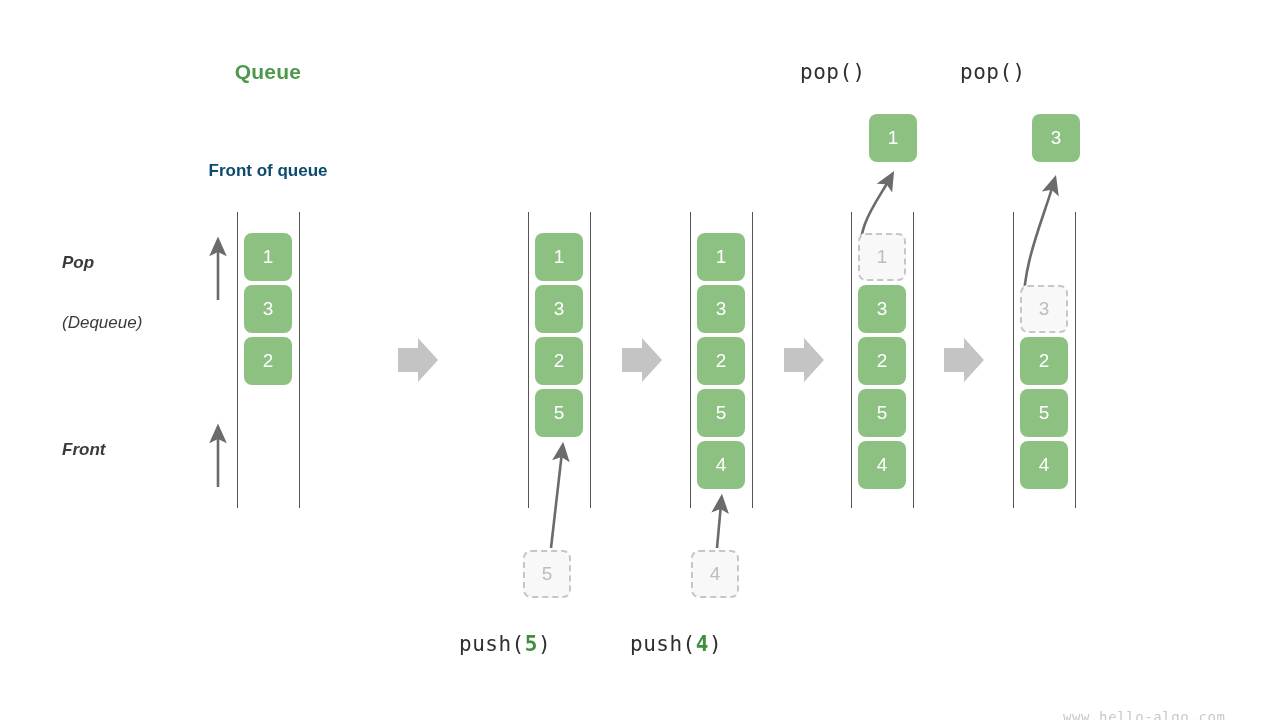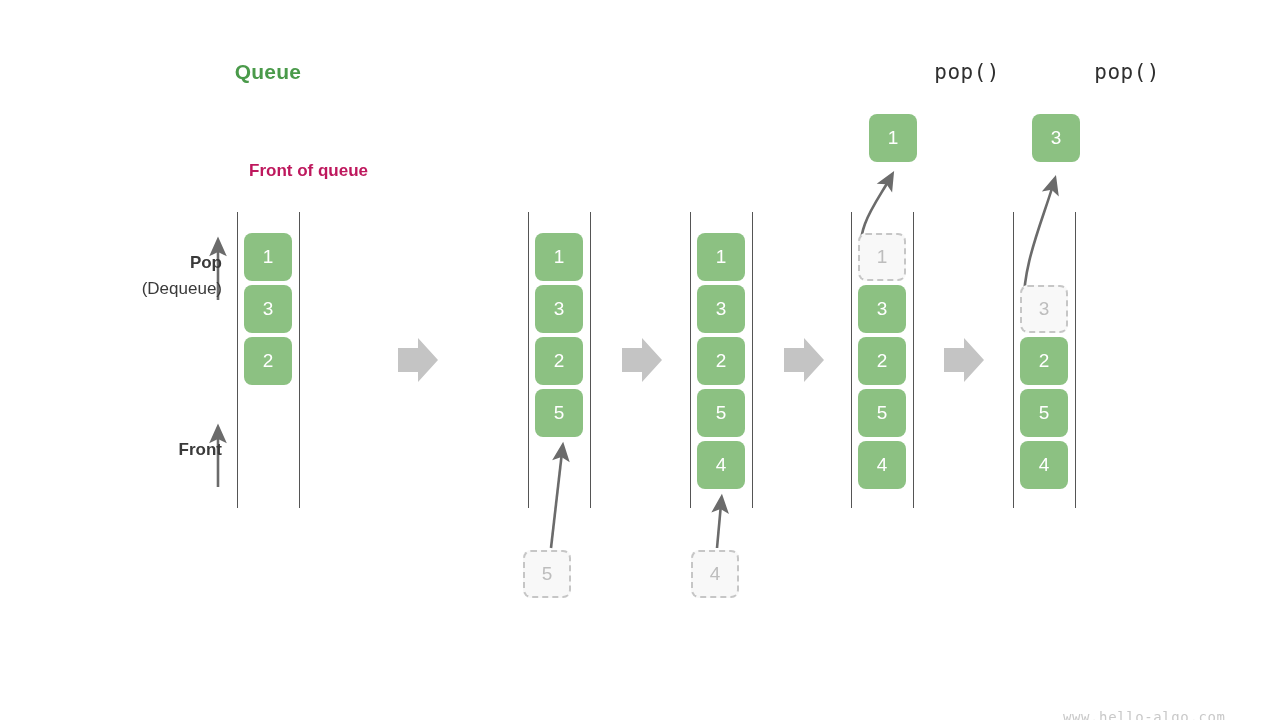--- a/index.html
+++ b/index.html
@@ -27,39 +27,40 @@
   .title-queue {
     font-weight: bold;
     font-size: 21px;
     color: #4a9a4a;
     text-align: center;
     letter-spacing: 0.2px;
   }
   .label-bold {
     font-weight: bold;
     font-size: 17px;
-    color: #be185d;
-    text-align: right;
+    color: #0c4a6e;
+    text-align: center;
     white-space: nowrap;
   }
   .label-side {
     font-size: 17px;
     color: #3a3a3a;
-    text-align: right;
+    text-align: left;
     white-space: nowrap;
     line-height: 26px;
+    font-style: italic;
   }
   .label-side .l1 { font-weight: bold; display: block; }
-  .label-side .l2 { font-weight: normal; display: block; }
+  .label-side .l2 { font-weight: normal; display: block; margin-top: 34px; }
 
   .code-label {
     font-family: "DejaVu Sans Mono", "Liberation Mono", monospace;
     font-size: 21px;
     color: #2f2f2f;
-    text-align: right;
+    text-align: left;
     white-space: nowrap;
     letter-spacing: 0.5px;
   }
   .code-label .arg { color: #3f8f3f; font-weight: bold; }
 
   .watermark {
     font-family: "DejaVu Sans Mono", "Liberation Mono", monospace;
     font-size: 14px;
     color: #c9c9c9;
     letter-spacing: 0.6px;
@@ -177,31 +178,33 @@
 
   <div class="abs" style="left:528px; top:212px; width:63px; height:296px;">
     <div class="rail" style="left:0px; top:0px; height:296px;"></div>
     <div class="rail" style="left:62px; top:0px; height:296px;"></div>
     <div class="box" style="left:7px; top:21px;">1</div>
     <div class="box" style="left:7px; top:73px;">3</div>
     <div class="box" style="left:7px; top:125px;">2</div>
     <div class="box" style="left:7px; top:177px;">5</div>
   </div>
   <div class="abs box ghost" style="left:523px; top:550px;">5</div>
+  <div class="abs code-label" style="left:459px; top:632px; width:200px;"><span>push(</span><span class="arg">5</span><span>)</span></div>
 
   <div class="abs" style="left:690px; top:212px; width:63px; height:296px;">
     <div class="rail" style="left:0px; top:0px; height:296px;"></div>
     <div class="rail" style="left:62px; top:0px; height:296px;"></div>
     <div class="box" style="left:7px; top:21px;">1</div>
     <div class="box" style="left:7px; top:73px;">3</div>
     <div class="box" style="left:7px; top:125px;">2</div>
     <div class="box" style="left:7px; top:177px;">5</div>
     <div class="box" style="left:7px; top:229px;">4</div>
   </div>
   <div class="abs box ghost" style="left:691px; top:550px;">4</div>
+  <div class="abs code-label" style="left:630px; top:632px; width:200px;"><span>push(</span><span class="arg">4</span><span>)</span></div>
 
   <div class="abs code-label" style="left:800px; top:60px; width:200px;">pop()</div>
   <div class="abs box" style="left:869px; top:114px;">1</div>
   <div class="abs" style="left:851px; top:212px; width:63px; height:296px;">
     <div class="rail" style="left:0px; top:0px; height:296px;"></div>
     <div class="rail" style="left:62px; top:0px; height:296px;"></div>
     <div class="box ghost" style="left:7px; top:21px;">1</div>
     <div class="box" style="left:7px; top:73px;">3</div>
     <div class="box" style="left:7px; top:125px;">2</div>
     <div class="box" style="left:7px; top:177px;">5</div>

